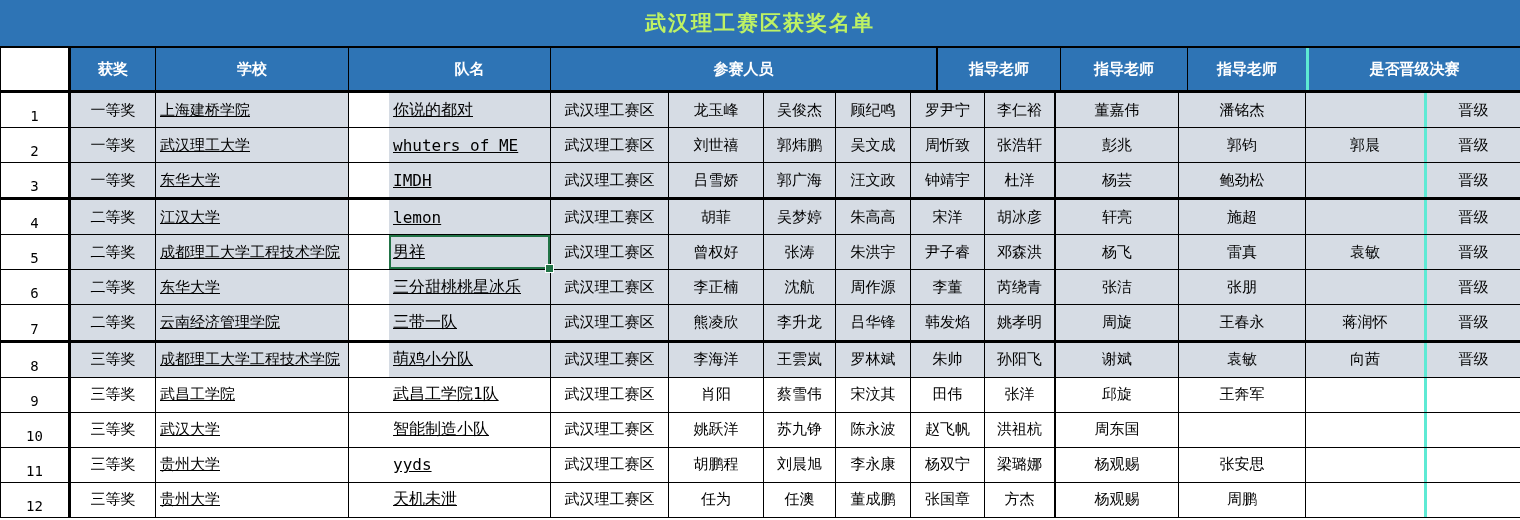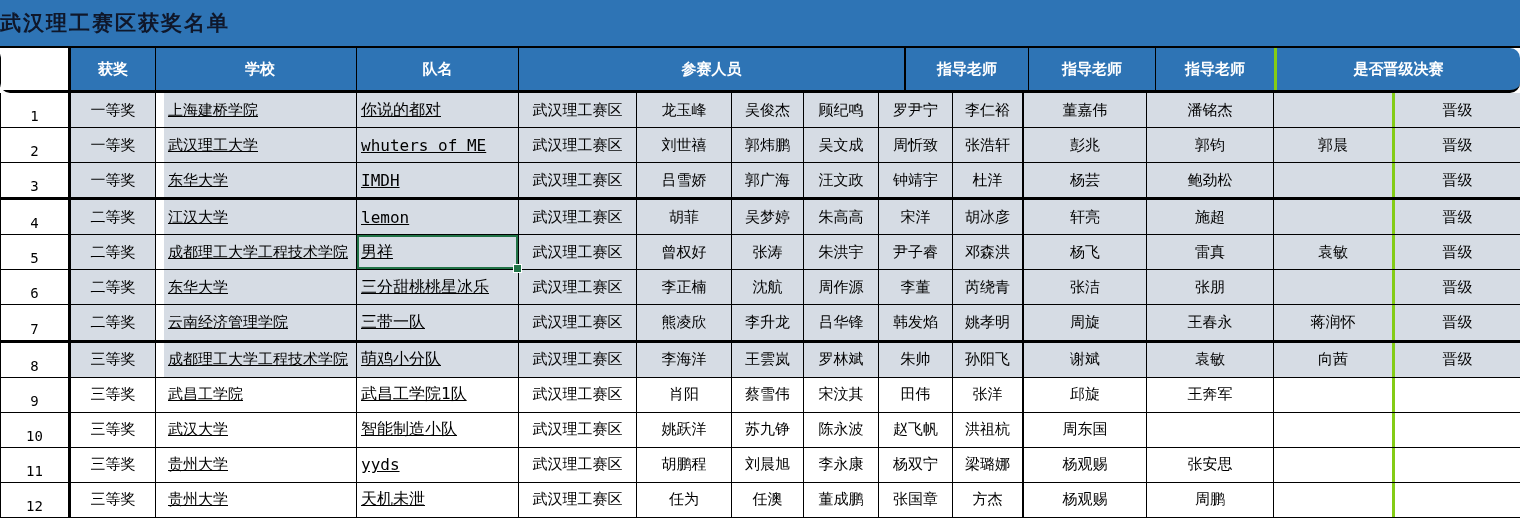--- a/index.html
+++ b/index.html
@@ -3,57 +3,57 @@
 <meta charset="utf-8">
 <style>
   * { margin:0; padding:0; box-sizing:border-box; }
   body { background:#888; }
   .page {
     width:1520px; height:520px; background:#fff; overflow:hidden;
     font-family:"Liberation Sans", sans-serif; position:relative;
   }
   
   .title-bar {
-    height:48px; background:#2E74B5; color:#0f172a;
-    display:flex; align-items:center; justify-content:flex-start;
+    height:48px; background:#2E74B5; color:#bef264;
+    display:flex; align-items:center; justify-content:center;
     font-family:"Liberation Serif", serif;
     font-weight:bold; font-size:21px; letter-spacing:2px;
     border-bottom:2px solid #000;
   }
   
   .header-row {
     height:45px; display:flex; background:#2E74B5; color:#fff;
     font-weight:bold; font-size:16px;
-    border-bottom:3px solid #000; border-left:1px solid #000;border-radius:10px;
+    border-bottom:3px solid #000; border-left:1px solid #000;
   }
   .header-row .cell { background:transparent; }
   
   .rows { height:425px; display:flex; flex-direction:column; border-left:1px solid #000; }
   .row { flex:1 1 0; display:flex; border-bottom:1px solid #000; min-height:0; }
   .row.group-end { border-bottom-width:3px; }
   .cell {
     display:flex; align-items:center; justify-content:center;
     border-right:1px solid #000; font-size:15px;
     white-space:nowrap; overflow:hidden; position:relative;
     font-family:"Liberation Serif", serif;
   }
   .cell.left { justify-content:flex-start; padding-left:4px;text-decoration:underline; }
   .mono { font-family:"DejaVu Sans Mono", monospace; font-size:16px; }
   
   .c-idx    { width:70px;  border-right-width:3px; background:#fff !important;
               align-items:flex-end; padding-bottom:3px; font-size:14px;
               font-family:"DejaVu Sans Mono", monospace; }
   .c-award  { width:85px; }
-  .c-school { width:193px;margin-left:8px; }
-  .c-team   { width:162px; }
+  .c-school { width:193px; }
+  .c-team   { width:162px;margin-left:40px; }
   .c-region { width:118px; }
   .c-p1 { width:95px; } .c-p2 { width:72px; } .c-p3 { width:75px; }
   .c-p4 { width:74px; } .c-p5 { width:71px; border-right-width:2px; }
   .c-a1 { width:123px; } .c-a2 { width:127px; } .c-a3 { width:118px; border-right:none; }
-  .c-final { flex:1 1 auto; border-left:3px solid #84cc16; border-right:none; }
+  .c-final { flex:1 1 auto; border-left:3px solid #5eead4; border-right:none; }
   .c-part-merged { width:387px; border-right-width:2px;text-align:right; }
   
   .row.filled .cell { background:#D6DCE4; }
   
   .cell.selected { overflow:visible; box-shadow: inset 0 0 0 2px #217346; z-index:4; }
   .cell.selected::after {
     content:""; position:absolute; right:-4px; bottom:-4px;
     width:7px; height:7px; background:#217346; border:1px solid #fff; z-index:6;
   }
 </style>

